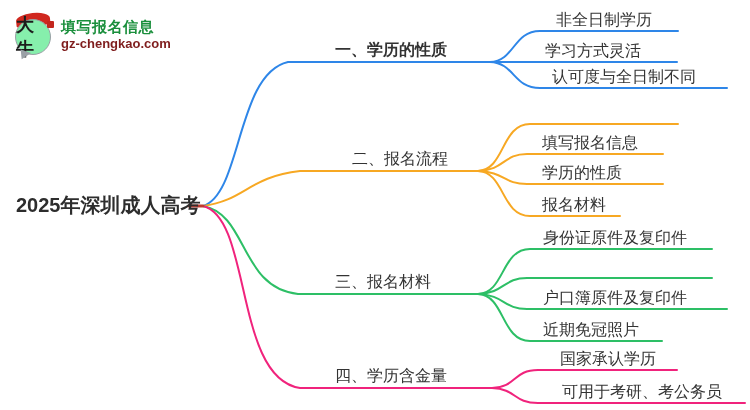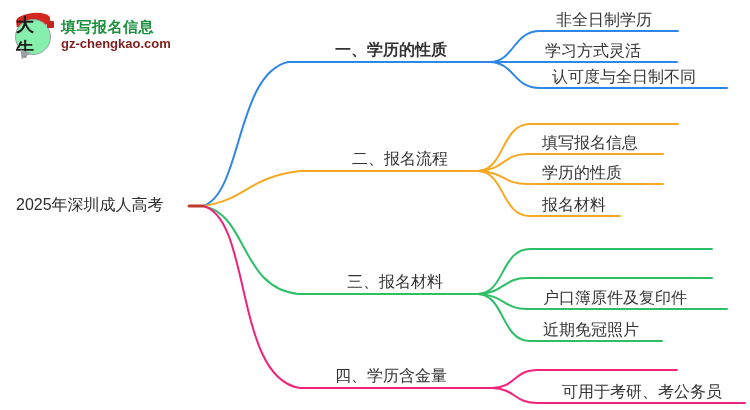--- a/index.html
+++ b/index.html
@@ -3,21 +3,21 @@
 <meta charset="utf-8">
 <style>
   html,body{margin:0;padding:0;}
   body{
     width:750px;height:410px;overflow:hidden;background:#ffffff;
     font-family:"Liberation Sans","DejaVu Sans",sans-serif;
   }
   .canvas{position:relative;width:750px;height:410px;background:#ffffff;}
   .links{position:absolute;left:0;top:0;}
   .label{position:absolute;color:#333;font-size:16px;line-height:19px;white-space:nowrap;}
-  .root-label{font-size:16px;line-height:26px;font-weight:400;color:#2d2d2d;}
+  .root-label{font-size:20px;line-height:26px;font-weight:700;color:#2d2d2d;}
   .branch-label{font-size:16px;font-weight:500;}
   
   .logo{position:absolute;left:13px;top:12px;display:flex;align-items:flex-start;}
   .logo-icon{position:relative;width:44px;height:48px;}
   .logo-hat{position:absolute;left:3px;top:1px;width:34px;height:13px;background:#d0281f;
     border-radius:100% 100% 10% 10%/100% 100% 20% 20%;transform:rotate(-6deg);}
   .logo-circle{position:absolute;left:2px;top:7px;width:34px;height:34px;border-radius:50%;
     background:#86efac;border:1.6px solid #9aa0a6;display:flex;align-items:center;justify-content:center;
     font-family:Liberation Sans, sans-serif;font-weight:bold;font-size:18px;color:#1c1c1c;}
   .logo-seal{position:absolute;right:3px;top:9px;width:7px;height:7px;background:#c3261d;border-radius:1px;}
@@ -77,29 +77,31 @@
     <div class="logo-text">
       <div class="logo-name">填写报名信息</div>
       <div class="logo-url">gz-chengkao.com</div>
     </div>
   </div>
 
   <div class="label root-label" style="left:16px;top:192px;">2025年深圳成人高考</div>
 
   <div class="label branch-label" style="left:335px;top:40px;font-weight:bold;">一、学历的性质</div>
   <div class="label branch-label" style="left:335px;top:149px;margin-left:17px;">二、报名流程</div>
-  <div class="label branch-label" style="left:335px;top:272px;margin-left:12px;">三、报名材料</div>
+  <div class="label branch-label" style="left:335px;top:272px;">三、报名材料</div>
   <div class="label branch-label" style="left:335px;top:366px;">四、学历含金量</div>
 
   <div class="label" style="left:556px;top:10px;">非全日制学历</div>
   <div class="label" style="left:545px;top:41px;">学习方式灵活</div>
   <div class="label" style="left:552px;top:67px;">认可度与全日制不同</div>
 
   <div class="label" style="left:542px;top:133px;">填写报名信息</div>
   <div class="label" style="left:542px;top:163px;">学历的性质</div>
   <div class="label" style="left:542px;top:195px;">报名材料</div>
 
+  <div class="label" style="left:543px;top:228px;">身份证原件及复印件</div>
   <div class="label" style="left:543px;top:288px;">户口簿原件及复印件</div>
   <div class="label" style="left:543px;top:320px;">近期免冠照片</div>
 
+  <div class="label" style="left:560px;top:349px;">国家承认学历</div>
   <div class="label" style="left:562px;top:382px;">可用于考研、考公务员</div>
 
 </div>
 
 </body></html>

